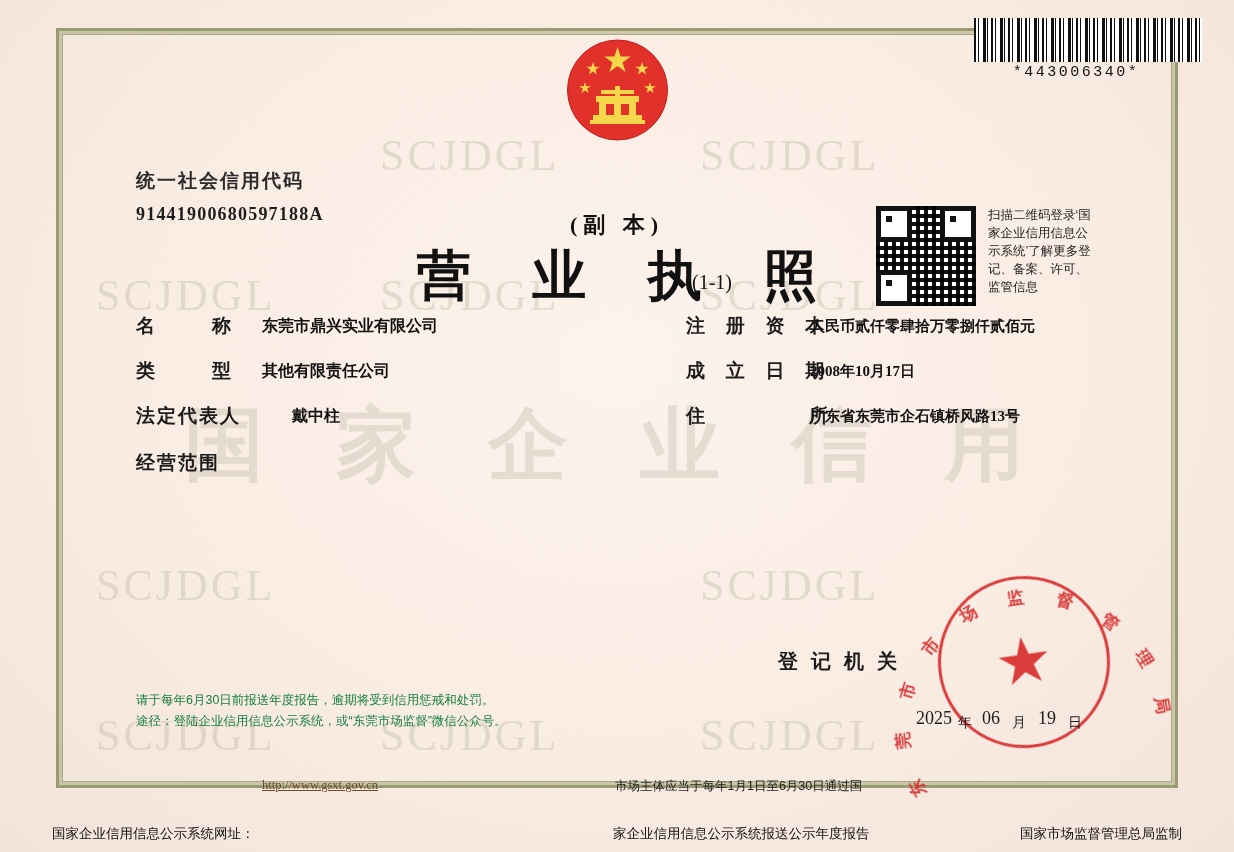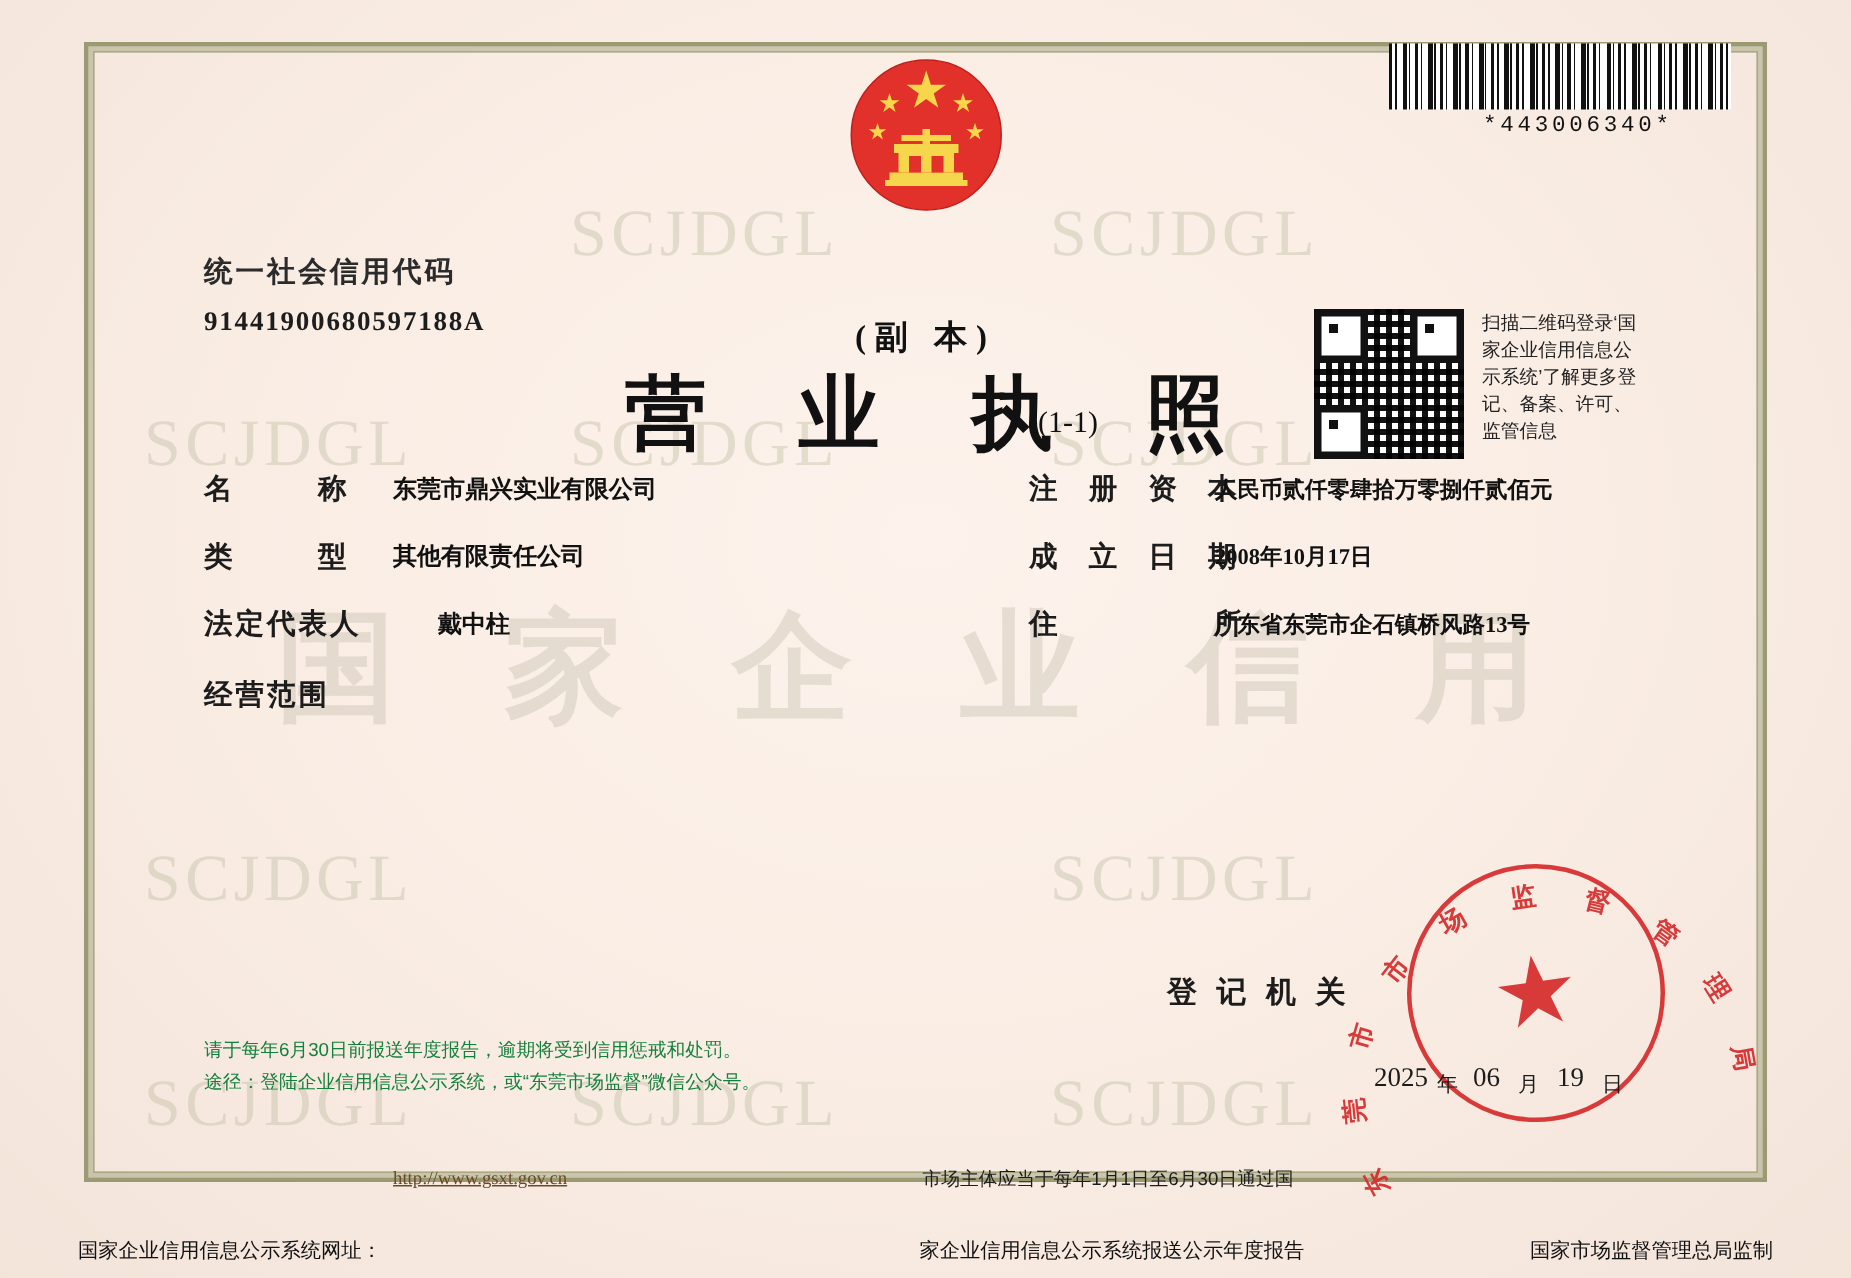--- a/index.html
+++ b/index.html
@@ -86,22 +86,22 @@
   
   #emblem {
     position: absolute;
     left: 560px; top: 30px;
     width: 115px; height: 118px;
   }
 
   
   #barcode-wrap {
     position: absolute;
-    right: 56px; top: 29px;
-    width: 252px;
+    right: 56px; top: 18px;
+    width: 204px;
     text-align: center;
   }
   #barcode-bars {
     height: 44px;
     width: 228px;
     background-image: repeating-linear-gradient(
       to right,
       #111 0px, #111 2px, #fff 2px, #fff 4px,
       #111 4px, #111 5px, #fff 5px, #fff 9px,
       #111 9px, #111 12px, #fff 12px, #fff 13px,

